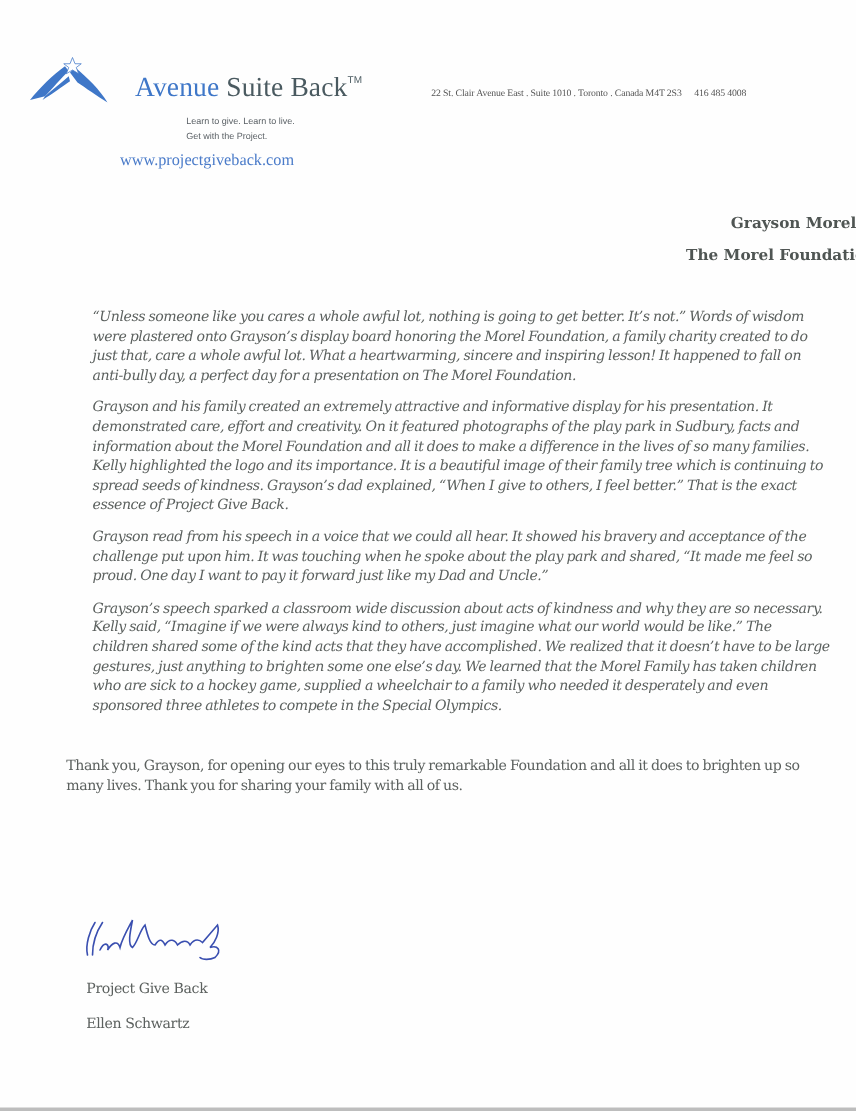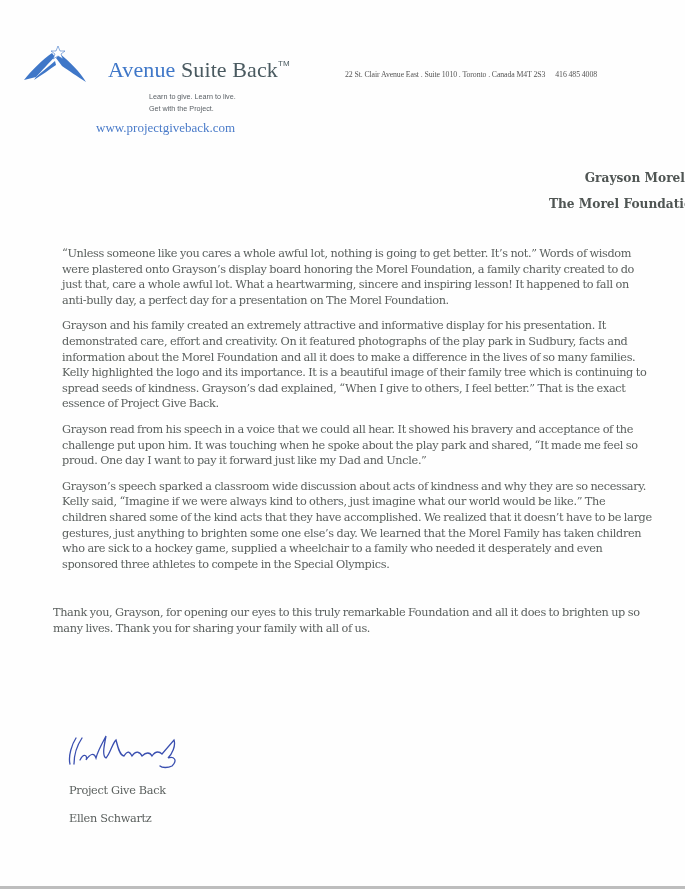--- a/index.html
+++ b/index.html
@@ -19,21 +19,21 @@
   .tag1 { top: 92px; }
   .tag2 { top: 104px; }
   .website { position: absolute; left: 96px; top: 120px; font-family: Liberation Serif, serif; font-size: 13px; color: #4a7bc9; }
   .address { position: absolute; left: 345px; top: 70px; font-family: "Liberation Serif", serif; font-size: 7.8px; color: #555; white-space: nowrap; letter-spacing: -0.1px; }
   .address .phone { margin-left: 10px; }
 
   .recipient { position: absolute; left: 0; width: 685px; text-align: right; font-family: "DejaVu Serif", serif; font-weight: bold; font-size: 12.2px; color: #4f5553; }
   .r1 { top: 171px; }
   .r2 { top: 197px; padding-left: 16px; }
 
-  .body-text { position: absolute; left: 62px; width: 590px; font-family: "DejaVu Serif", serif; font-size: 11.3px; line-height: 15.6px; color: #5b605e; letter-spacing: -0.35px; word-spacing: -0.5px; }
+  .body-text { position: absolute; left: 74px; width: 590px; font-family: "DejaVu Serif", serif; font-size: 11.3px; line-height: 15.6px; color: #5b605e; letter-spacing: -0.35px; word-spacing: -0.5px; font-style: italic; }
   .body-text p { margin: 0 0 10px 0; }
   .p-closing { position: absolute; left: 53px; top: 605px; width: 600px; font-family: "DejaVu Serif", serif; font-size: 11.3px; line-height: 15.6px; color: #5b605e; letter-spacing: -0.35px; word-spacing: -0.5px; margin: 0; }
 
   .signature { position: absolute; left: 64px; top: 730px; width: 130px; height: 40px; }
   .signer { position: absolute; left: 69px; font-family: "DejaVu Serif", serif; font-size: 11.3px; color: #5b605e; letter-spacing: -0.3px; }
   .s1 { top: 800px; margin-top: 12px; }
   .s2 { top: 784px; }
 </style>
 </head>
 <body>

